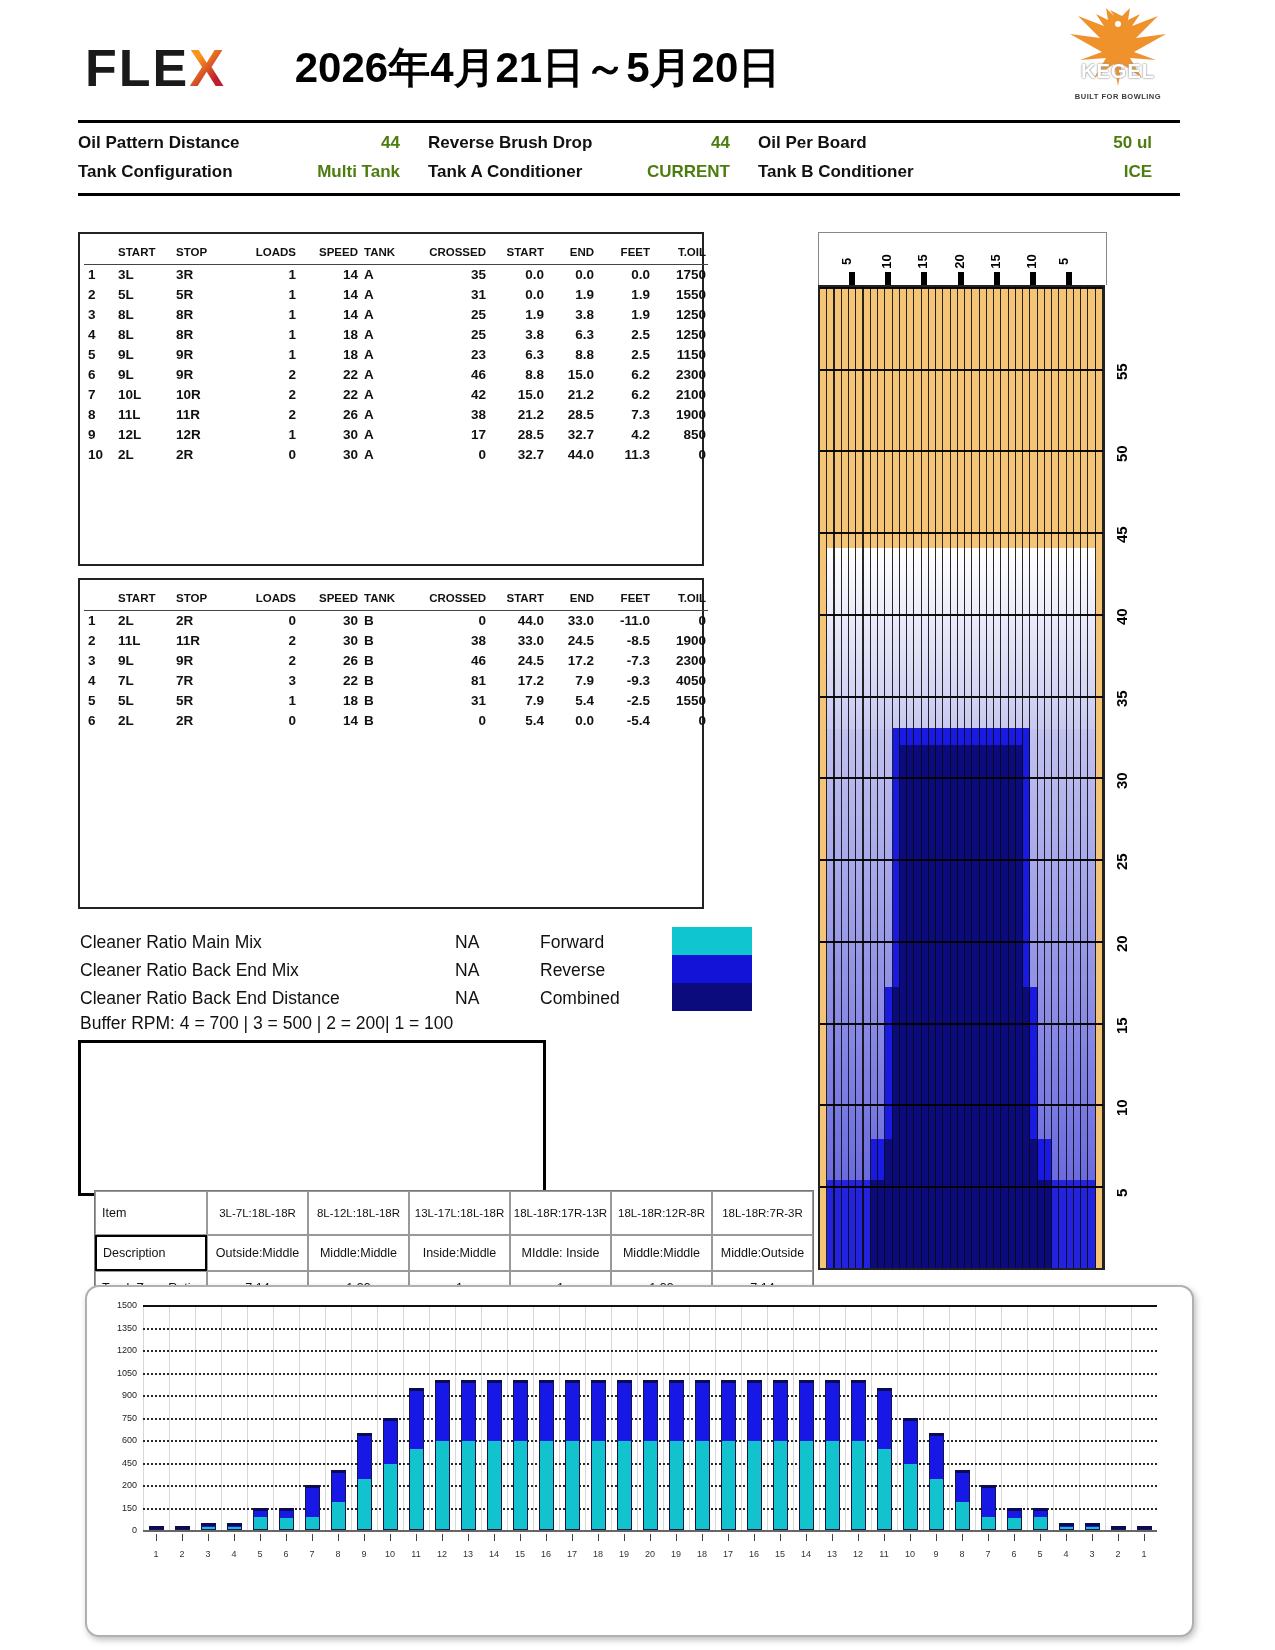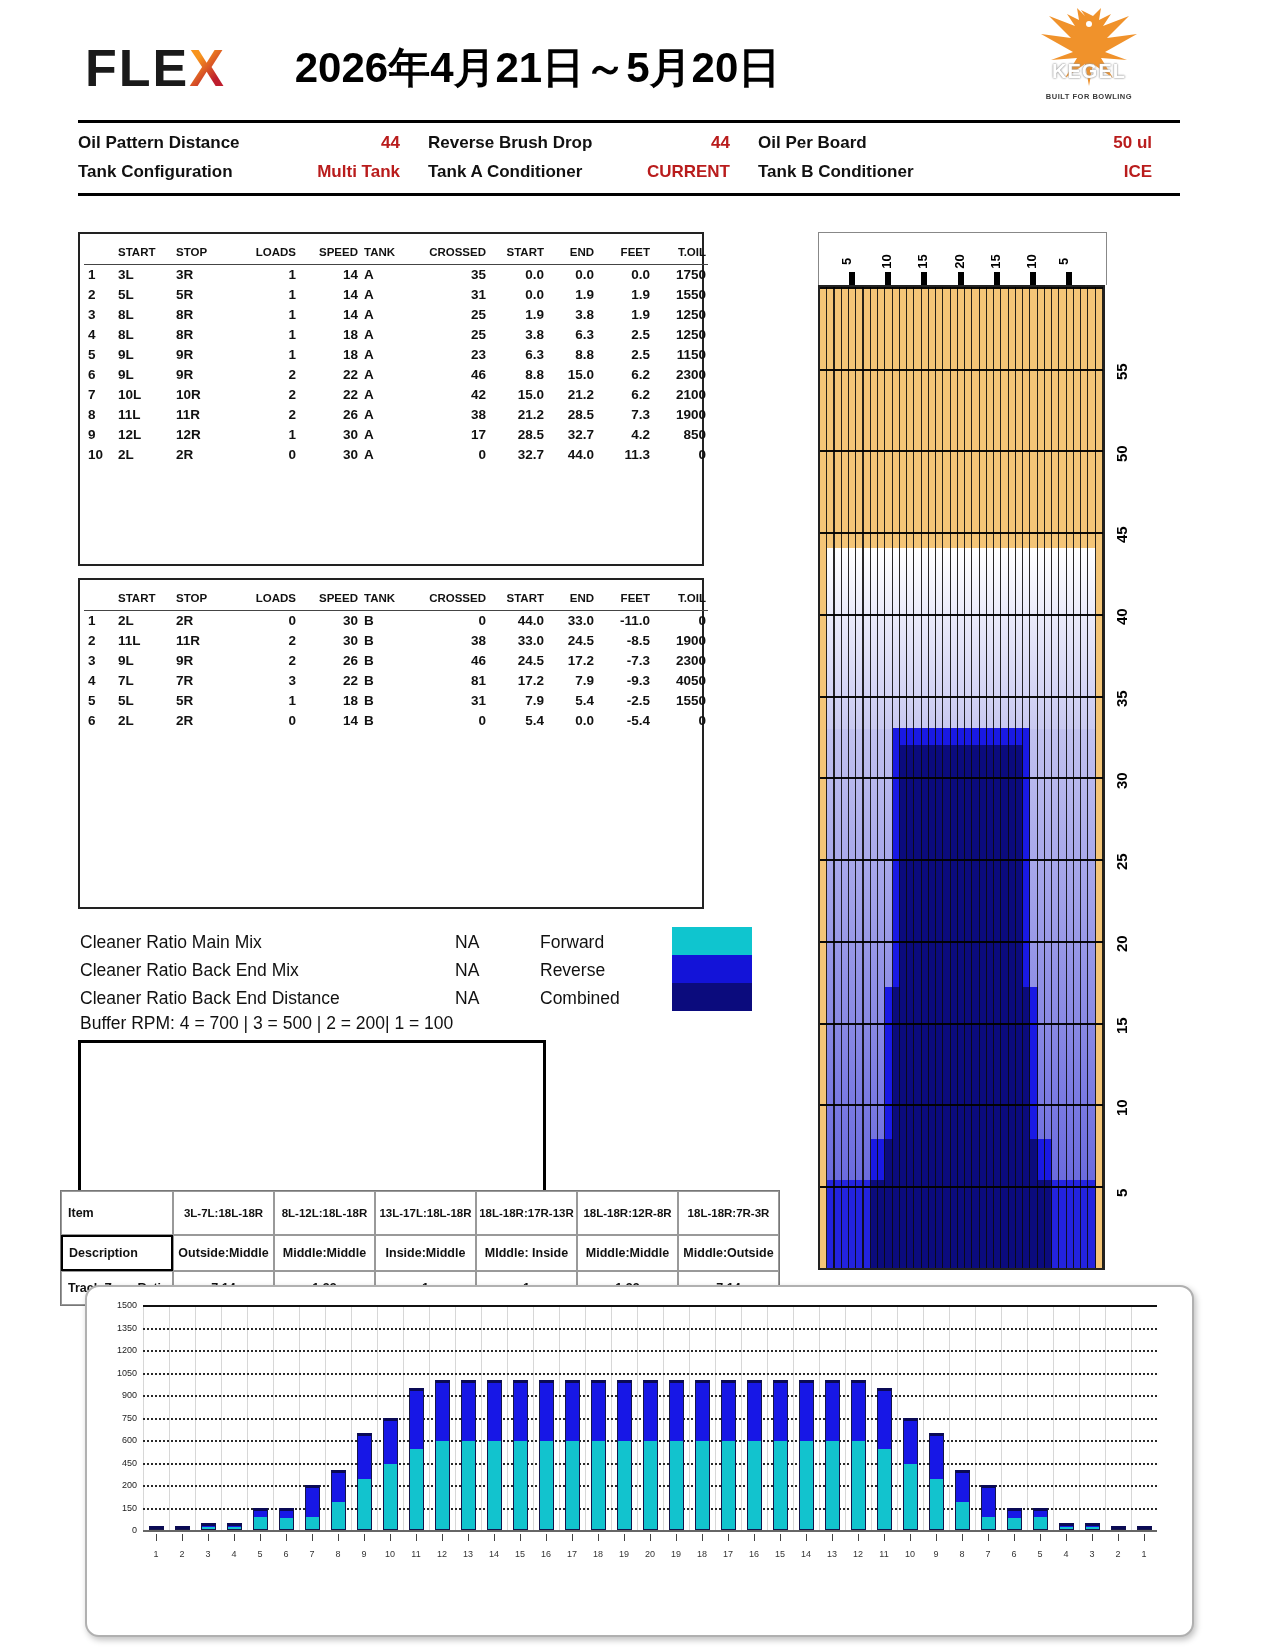--- a/index.html
+++ b/index.html
@@ -4,30 +4,30 @@
 <style>
   html,body{margin:0;padding:0;background:#fff;}
   body{font-family:"Liberation Sans","DejaVu Sans",sans-serif;color:#111;}
   #page{position:relative;width:1275px;height:1650px;background:#fff;overflow:hidden;}
   .abs{position:absolute;}
 
   
   #flex-logo{left:85px;top:38px;font-weight:bold;font-size:52px;letter-spacing:2px;font-style:normal;color:#1a1a1a;}
   #flex-logo .fx{background:linear-gradient(135deg,#f7941d 30%,#be1e2d 70%);-webkit-background-clip:text;background-clip:text;color:transparent;font-weight:bold;}
   #doc-title{left:0;top:40px;width:1075px;text-align:center;font-size:42px;font-weight:bold;color:#000;}
-  #kegel-logo{left:1033px;top:8px;width:112px;height:104px;text-align:center;}
+  #kegel-logo{left:1062px;top:8px;width:112px;height:104px;text-align:center;}
   #kegel-bird{width:96px;height:78px;margin:0 auto;}
   #kegel-word{position:absolute;left:0;top:52px;width:112px;text-align:center;font-weight:bold;font-size:20px;color:#fff;letter-spacing:1px;text-shadow:0 0 2px #999,0 0 2px #999;}
   #kegel-tag{font-size:7.5px;font-weight:bold;color:#3a3a3a;letter-spacing:.5px;margin-top:2px;}
 
   
   #info-grid{left:78px;top:120px;width:1102px;border-top:3px solid #000;border-bottom:3px solid #000;
     display:grid;grid-template-columns:350px 330px 422px;padding:6px 0 8px 0;row-gap:2px;}
   .info-cell{display:flex;justify-content:space-between;font-size:17px;font-weight:bold;line-height:27px;padding-right:28px;}
-  .info-cell .val{color:#b91c1c;}
+  .info-cell .val{color:#4d7c0f;}
 
   
   .ptable{width:622px;border:2.5px solid #222;background:#fff;font-weight:bold;}
   #fwd-box{left:78px;top:232px;height:330px;}
   #rev-box{left:78px;top:578px;height:327px;}
   .trow{display:grid;grid-template-columns:30px 58px 66px 60px 62px 48px 80px 58px 50px 56px 56px;
     font-size:13.5px;line-height:20px;padding:0 4px;}
   .trow.head{font-size:11.5px;margin-top:8px;}
   .trow.head .c{border-bottom:1.5px solid #444;padding-bottom:2px;}
   .trow .c{white-space:nowrap;overflow:hidden;}
@@ -37,21 +37,21 @@
   .cl-row{display:grid;grid-template-columns:375px 85px 180px;font-size:17.5px;line-height:28px;color:#111;}
   #cleaner-rows{left:80px;top:928px;width:640px;}
   #legend{left:672px;top:927px;width:80px;}
   .sw{width:80px;height:28px;}
   #buffer-rpm{left:80px;top:1013px;font-size:17.5px;color:#111;}
 
   
   #notes-box{left:78px;top:1040px;width:462px;height:150px;border:3px solid #000;background:#fff;}
 
   
-  #track-table{left:60px;top:1190px;width:718px;border:1px solid #777;background:#fff;font-weight:bold;}
+  #track-table{left:94px;top:1190px;width:718px;border:1px solid #777;background:#fff;}
   .tz-row{display:grid;grid-template-columns:112px repeat(6,101px);}
   .tz-cell{border:1px solid #999;font-size:11.5px;text-align:center;display:flex;align-items:center;justify-content:center;
     min-height:36px;padding:1px 2px;background:#fff;}
   .tz-row:first-child .tz-cell{min-height:40px;}
   .tz-cell.rowlab{justify-content:flex-start;padding-left:6px;font-size:12.5px;}
   .tz-cell.desc-sel{border:2.5px solid #000;}
   .tz-row:nth-child(2) .tz-cell,.tz-row:nth-child(3) .tz-cell{font-size:12.5px;min-height:30px;}
 
   
   #lane-wrap{left:818px;top:232px;width:291px;}

